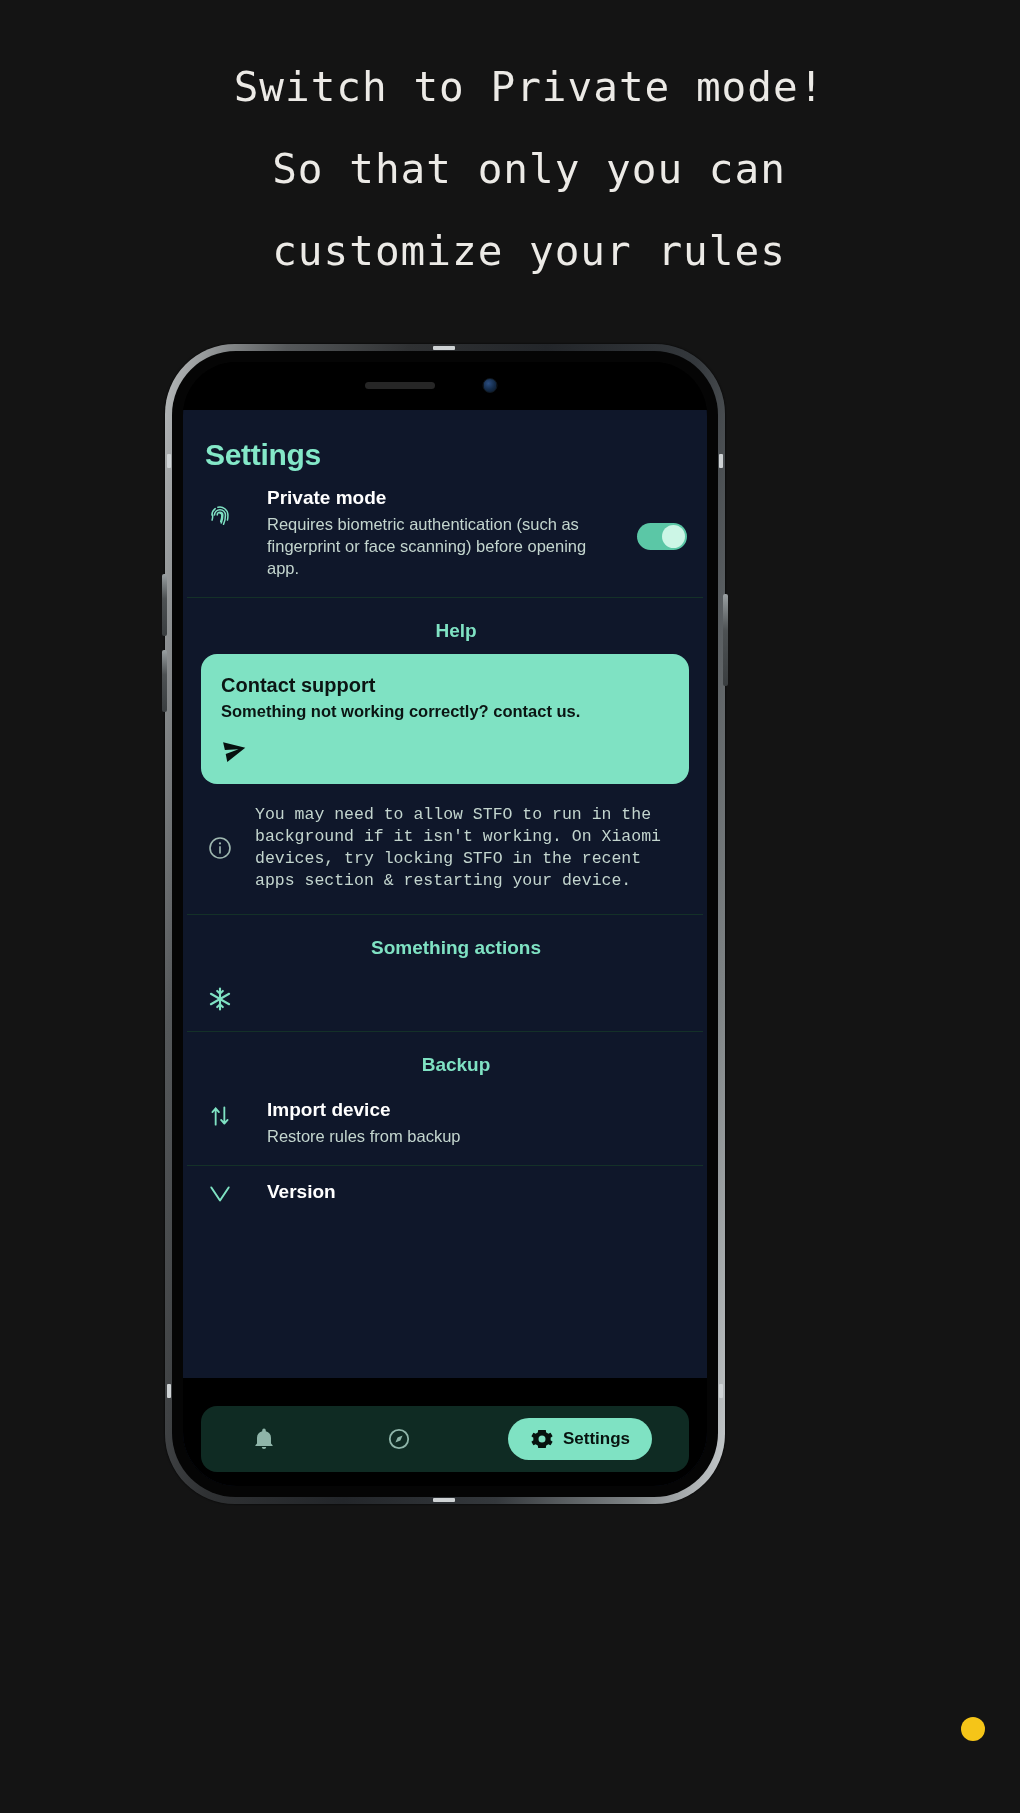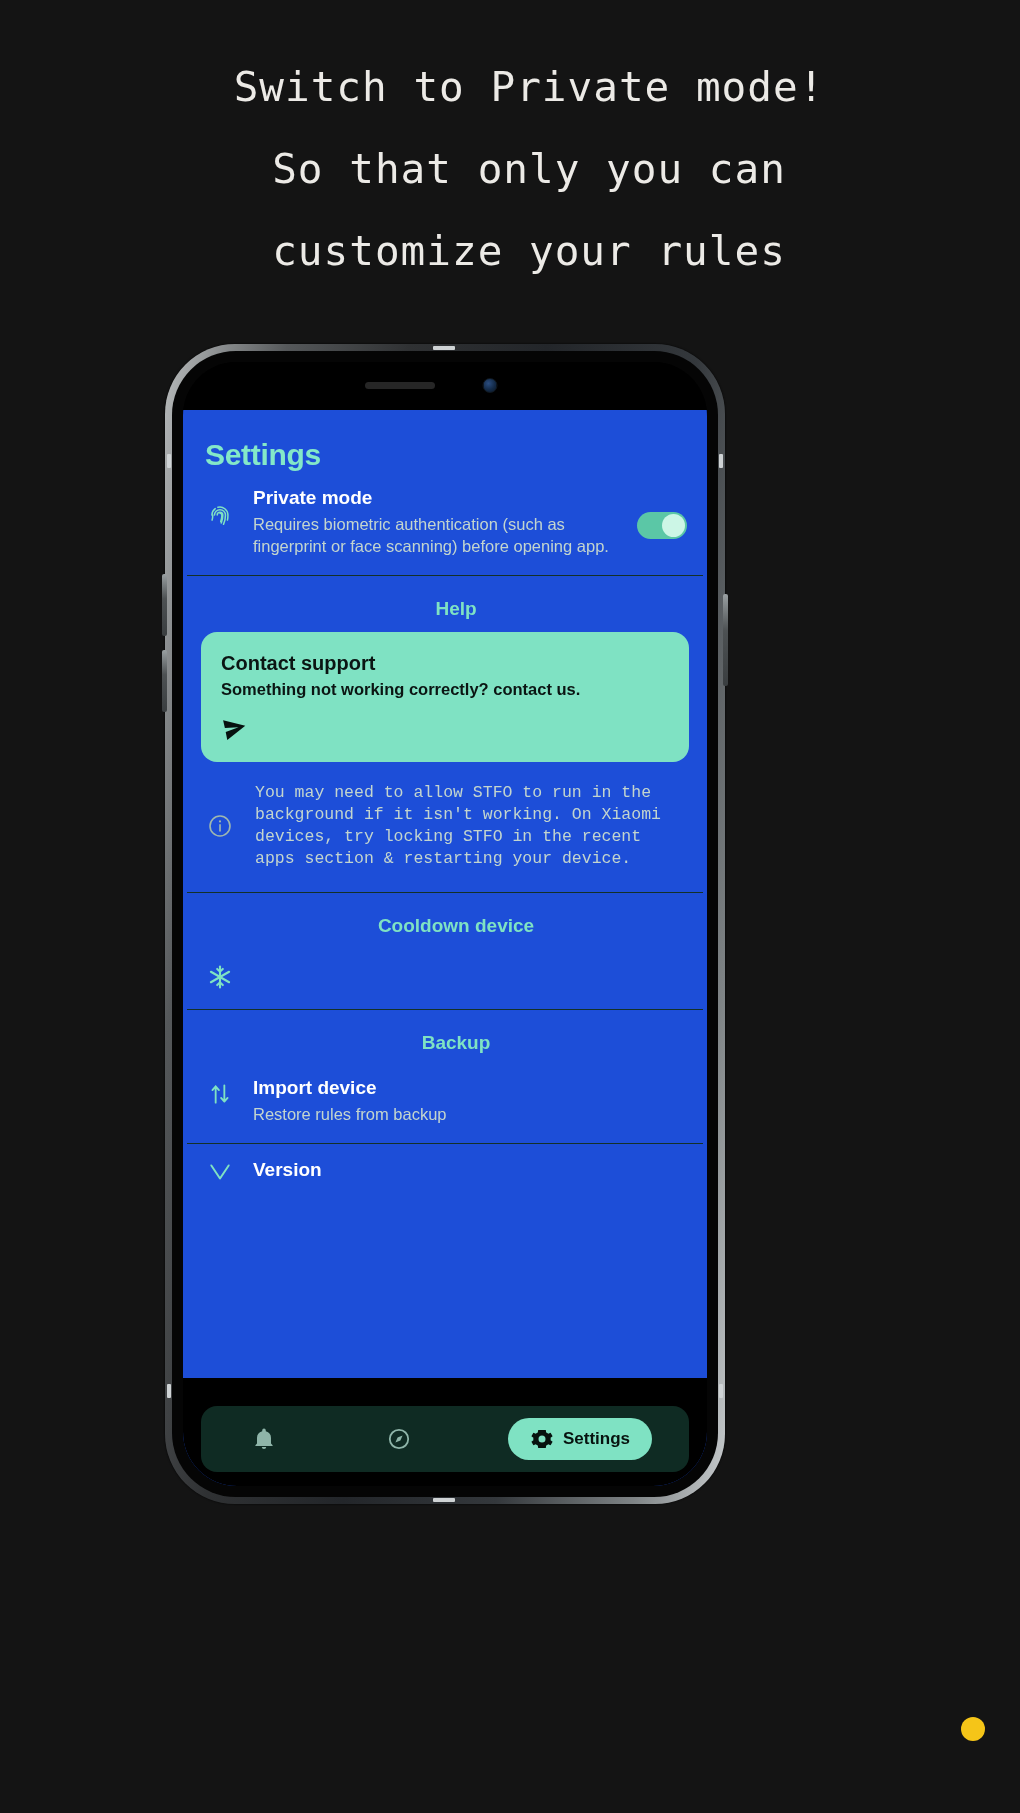--- a/index.html
+++ b/index.html
@@ -88,21 +88,21 @@
     transform: translateX(-50%) translateX(45px);
     width: 15px; height: 15px; border-radius: 50%;
     background: radial-gradient(circle at 38% 34%, #2b4d80 0%, #132a47 55%, #0b1522 100%);
     border: 1px solid #101820;
   }
 
   
   .app {
     position: absolute;
     top: 48px; left: 0; right: 0; bottom: 0;
-    background: #1d4ed8;
+    background: #0f172a;
     overflow: hidden;
   }
   .app-scroll { padding: 0; }
 
   .app-title {
     color: #84e8c8;
     font-size: 30px;
     font-weight: 700;
     padding: 28px 0 0 22px;
     letter-spacing: -0.3px;
@@ -116,21 +116,21 @@
     font-size: 19px;
     font-weight: 600;
     padding: 22px 0 8px 22px;
     text-align: center;
   }
 
   .row {
     display: flex;
     align-items: flex-start;
     padding: 14px 20px 18px 20px;
-    gap: 16px;
+    gap: 30px;
   }
   .row .ico {
     width: 34px; min-width: 34px;
     display: flex; align-items: center; justify-content: center;
     color: #7fe2c3;
     padding-top: 14px;
   }
   .row .txt { flex: 1; }
   .row .title {
     color: #ffffff;
@@ -317,21 +317,21 @@
                     <circle cx="12" cy="7.8" r="1" fill="currentColor" stroke="none"></circle>
                   </svg>
                 </div>
                 <div class="sub">You may need to allow STFO to run in the background if it isn't working. On Xiaomi devices, try locking STFO in the recent apps section &amp; restarting your device.</div>
               </div>
             </div>
 
             <div class="divider"></div>
 
             <div class="section">
-              <div class="sec-head">Cooldown device</div>
+              <div class="sec-head">Something actions</div>
               <div class="row">
                 <div class="ico" style="padding-top:4px;">
                   <svg width="28" height="28" viewBox="0 0 24 24" fill="none" stroke="currentColor" stroke-width="1.8" stroke-linecap="round">
                     <line x1="12" y1="3" x2="12" y2="21"></line>
                     <line x1="4.2" y1="7.5" x2="19.8" y2="16.5"></line>
                     <line x1="4.2" y1="16.5" x2="19.8" y2="7.5"></line>
                     <path d="M9.6 5.1 12 7.4l2.4-2.3M9.6 18.9 12 16.6l2.4 2.3"></path>
                   </svg>
                 </div>
               </div>

